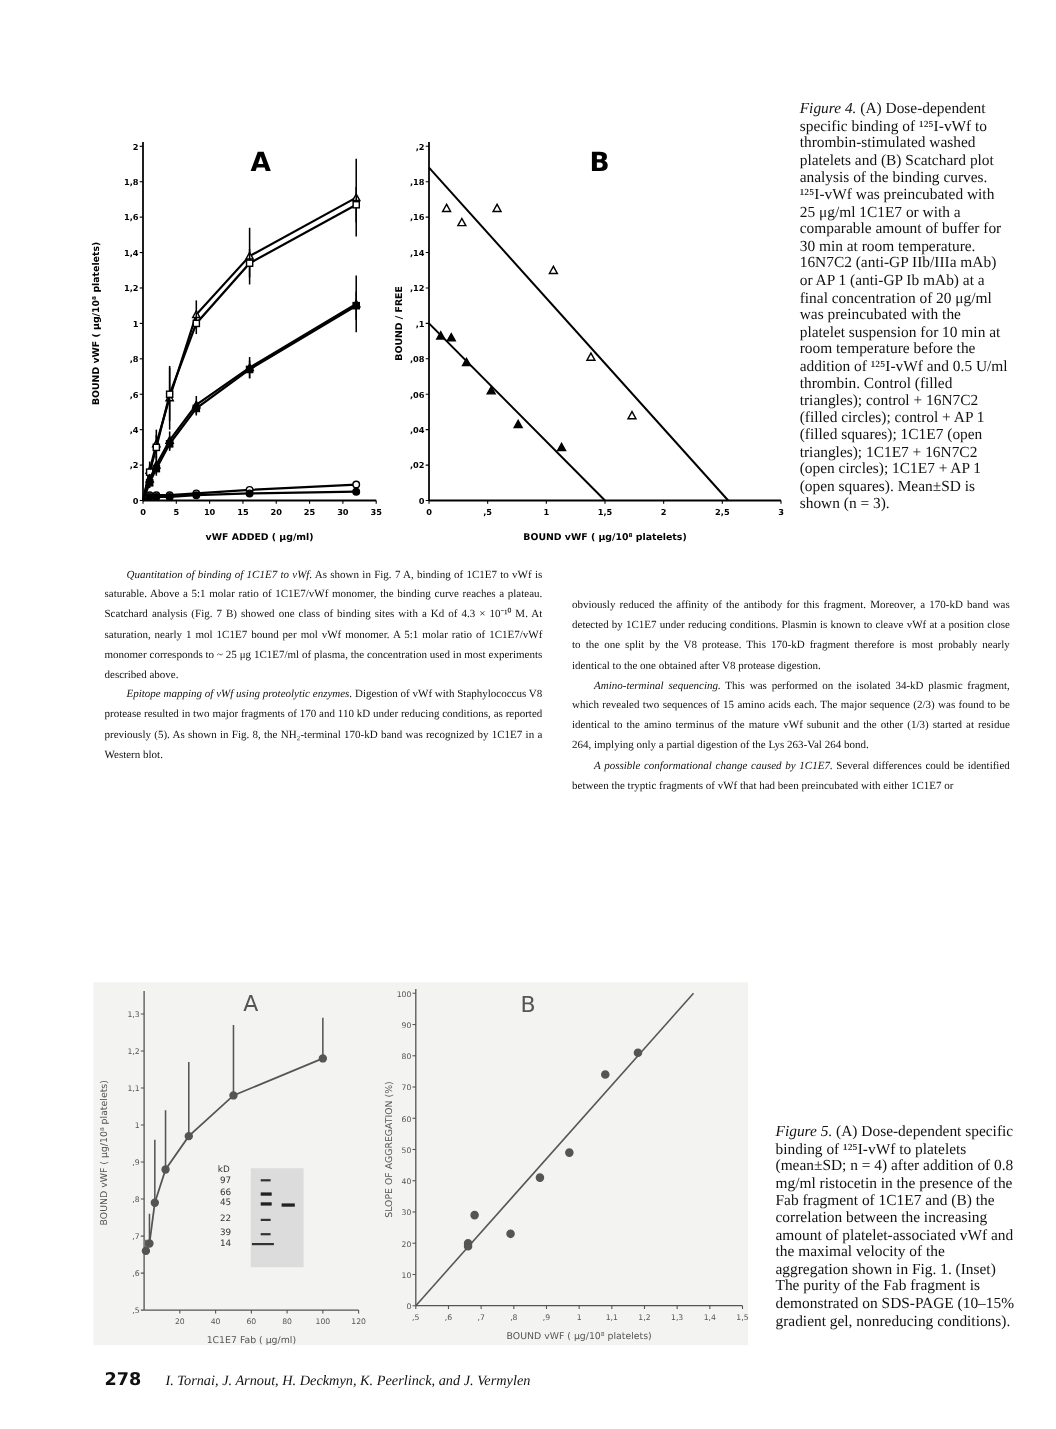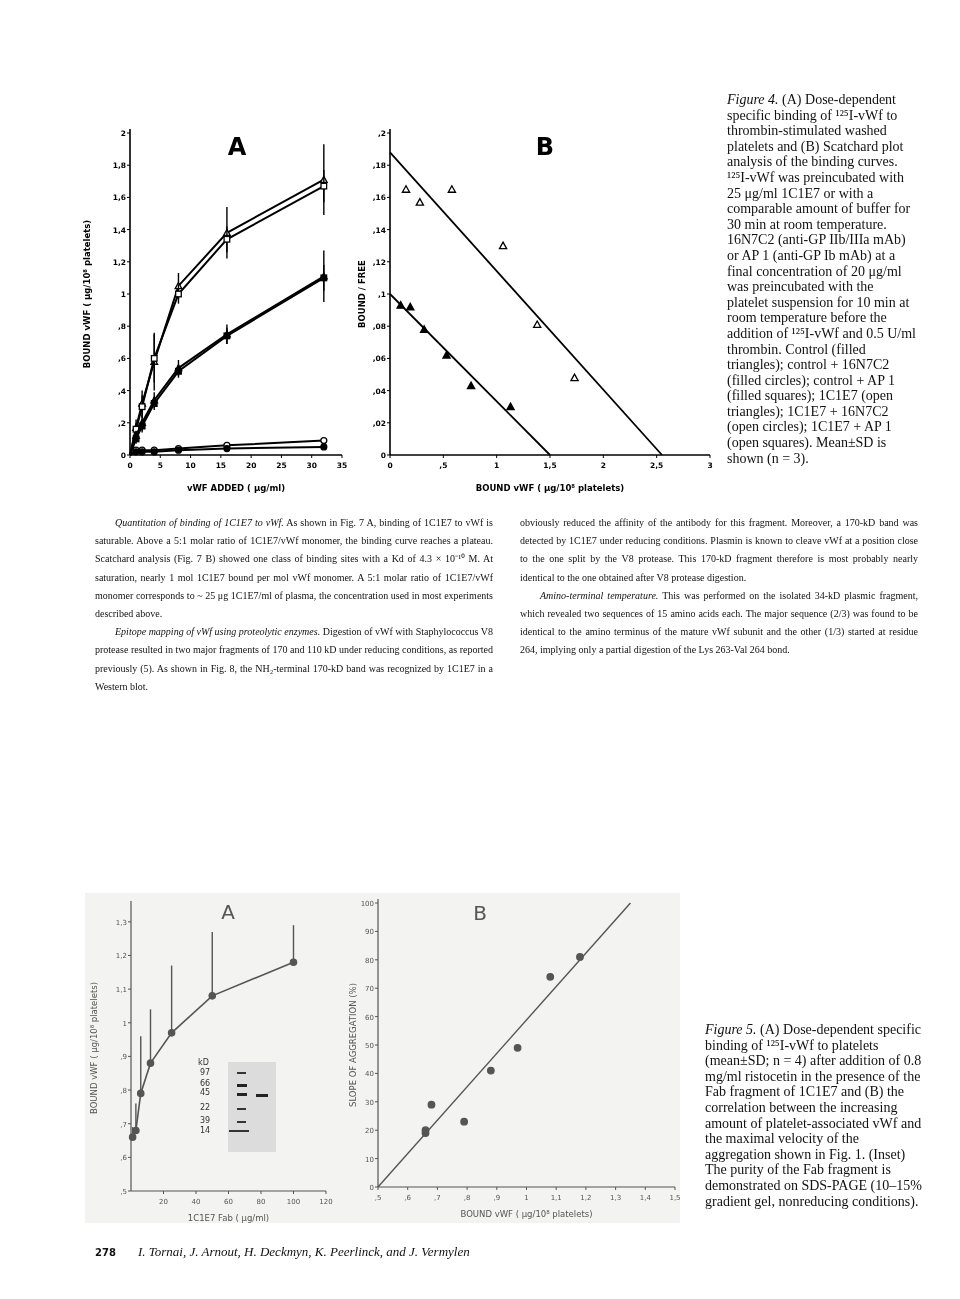--- a/index.html
+++ b/index.html
@@ -3,23 +3,23 @@
 <meta charset="utf-8">
 <style>
   html,body{margin:0;padding:0;background:#fff;}
   body{width:960px;height:1299px;position:relative;overflow:hidden;font-family:"Liberation Serif",serif;color:#111;}
   .abs{position:absolute;}
   svg text{font-family:"DejaVu Sans",sans-serif;}
   .caption{font-size:14px;line-height:15.6px;text-align:left;}
   .caption i{font-style:italic;}
   .col{font-size:10px;line-height:18.2px;text-align:justify;}
   .col p{margin:0;text-indent:20px;}
-  .col p.noind{text-indent:0;}
+  .col p.noind{text-indent:0;margin-top:28px;}
   .footer{font-size:13px;}
-  .footer .pg{font-family:"DejaVu Sans",sans-serif;font-weight:bold;font-size:10px;margin-right:22px;}
+  .footer .pg{font-family:"DejaVu Sans",sans-serif;font-weight:bold;font-size:16px;margin-right:22px;}
   .footer .auth{font-style:italic;}
 </style>
 </head>
 <body>
 
 <svg class="abs" style="left:80px;top:120px;" width="270" height="380">
   <g id="fig4A-g">
       <line x1="50" y1="9" x2="50" y2="335" stroke="#000" stroke-width="1.6"></line>
       <line x1="50" y1="335" x2="262" y2="335" stroke="#000" stroke-width="1.6"></line>
       <line x1="47" y1="335" x2="50" y2="335" stroke="#000" stroke-width="1"></line>
@@ -196,21 +196,22 @@
   <i>Figure 4.</i><span> (A) Dose-dependent specific binding of ¹²⁵I-vWf to thrombin-stimulated washed platelets and (B) Scatchard plot analysis of the binding curves. ¹²⁵I-vWf was preincubated with 25 μg/ml 1C1E7 or with a comparable amount of buffer for 30 min at room temperature. 16N7C2 (anti-GP IIb/IIIa mAb) or AP 1 (anti-GP Ib mAb) at a final concentration of 20 μg/ml was preincubated with the platelet suspension for 10 min at room temperature before the addition of ¹²⁵I-vWf and 0.5 U/ml thrombin. Control (filled triangles); control + 16N7C2 (filled circles); control + AP 1 (filled squares); 1C1E7 (open triangles); 1C1E7 + 16N7C2 (open circles); 1C1E7 + AP 1 (open squares). Mean±SD is shown (n = 3).</span>
 </div>
 
 <div class="abs col" style="left:95px;top:514px;width:398px;">
   <p><i>Quantitation of binding of 1C1E7 to vWf.</i><span> As shown in Fig. 7 A, binding of 1C1E7 to vWf is saturable. Above a 5:1 molar ratio of 1C1E7/vWf monomer, the binding curve reaches a plateau. Scatchard analysis (Fig. 7 B) showed one class of binding sites with a Kd of 4.3 × 10⁻¹⁰ M. At saturation, nearly 1 mol 1C1E7 bound per mol vWf monomer. A 5:1 molar ratio of 1C1E7/vWf monomer corresponds to ~ 25 μg 1C1E7/ml of plasma, the concentration used in most experiments described above.</span></p>
   <p><i>Epitope mapping of vWf using proteolytic enzymes.</i><span> Digestion of vWf with Staphylococcus V8 protease resulted in two major fragments of 170 and 110 kD under reducing conditions, as reported previously (5). As shown in Fig. 8, the NH₂-terminal 170-kD band was recognized by 1C1E7 in a Western blot.</span></p>
 </div>
 
 <div class="abs col" style="left:520px;top:514px;width:398px;">
   <p class="noind"><span>obviously reduced the affinity of the antibody for this fragment. Moreover, a 170-kD band was detected by 1C1E7 under reducing conditions. Plasmin is known to cleave vWf at a position close to the one split by the V8 protease. This 170-kD fragment therefore is most probably nearly identical to the one obtained after V8 protease digestion.</span></p>
-  <p><i>Amino-terminal temperature.</i><span> This was performed on the isolated 34-kD plasmic fragment, which revealed two sequences of 15 amino acids each. The major sequence (2/3) was found to be identical to the amino terminus of the mature vWf subunit and the other (1/3) started at residue 264, implying only a partial digestion of the Lys 263-Val 264 bond.</span></p>
+  <p><i>Amino-terminal sequencing.</i><span> This was performed on the isolated 34-kD plasmic fragment, which revealed two sequences of 15 amino acids each. The major sequence (2/3) was found to be identical to the amino terminus of the mature vWf subunit and the other (1/3) started at residue 264, implying only a partial digestion of the Lys 263-Val 264 bond.</span></p>
+  <p><i>A possible conformational change caused by 1C1E7.</i><span> Several differences could be identified between the tryptic fragments of vWf that had been preincubated with either 1C1E7 or</span></p>
 </div>
 
 <div class="abs" style="left:85px;top:893px;width:595px;height:330px;background:#f3f3f1;"></div>
 
 <svg class="abs" style="left:85px;top:893px;" width="255" height="330">
   <g id="fig5A-g">
       <line x1="46" y1="8" x2="46" y2="298" stroke="#555" stroke-width="1.2"></line>
       <line x1="46" y1="298" x2="241" y2="298" stroke="#555" stroke-width="1.2"></line>
       <line x1="43" y1="298" x2="46" y2="298" stroke="#555" stroke-width="1"></line>
       <text x="42" y="301" text-anchor="end" font-size="7" fill="#555" font-weight="normal">,5</text>

